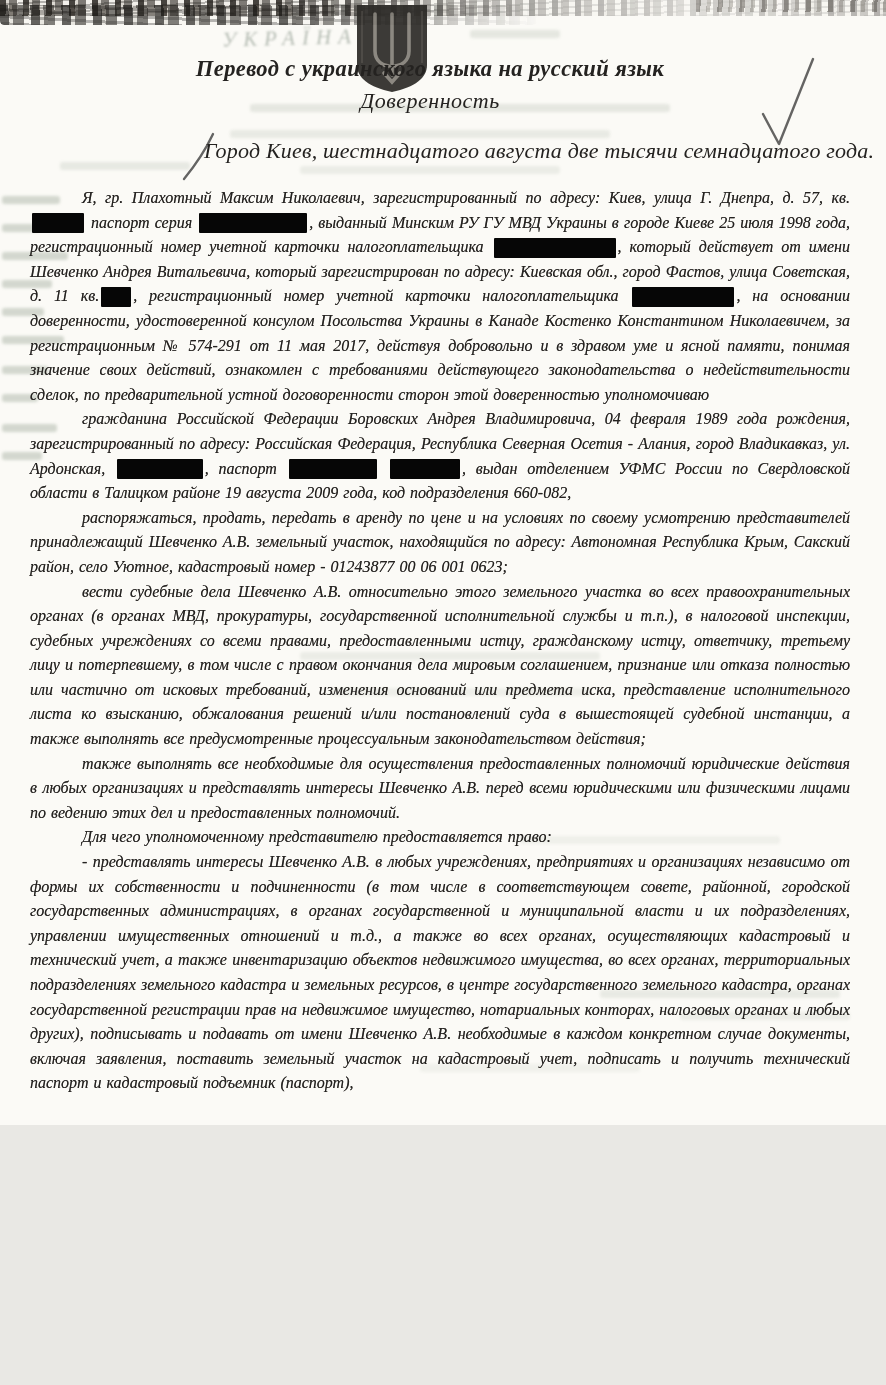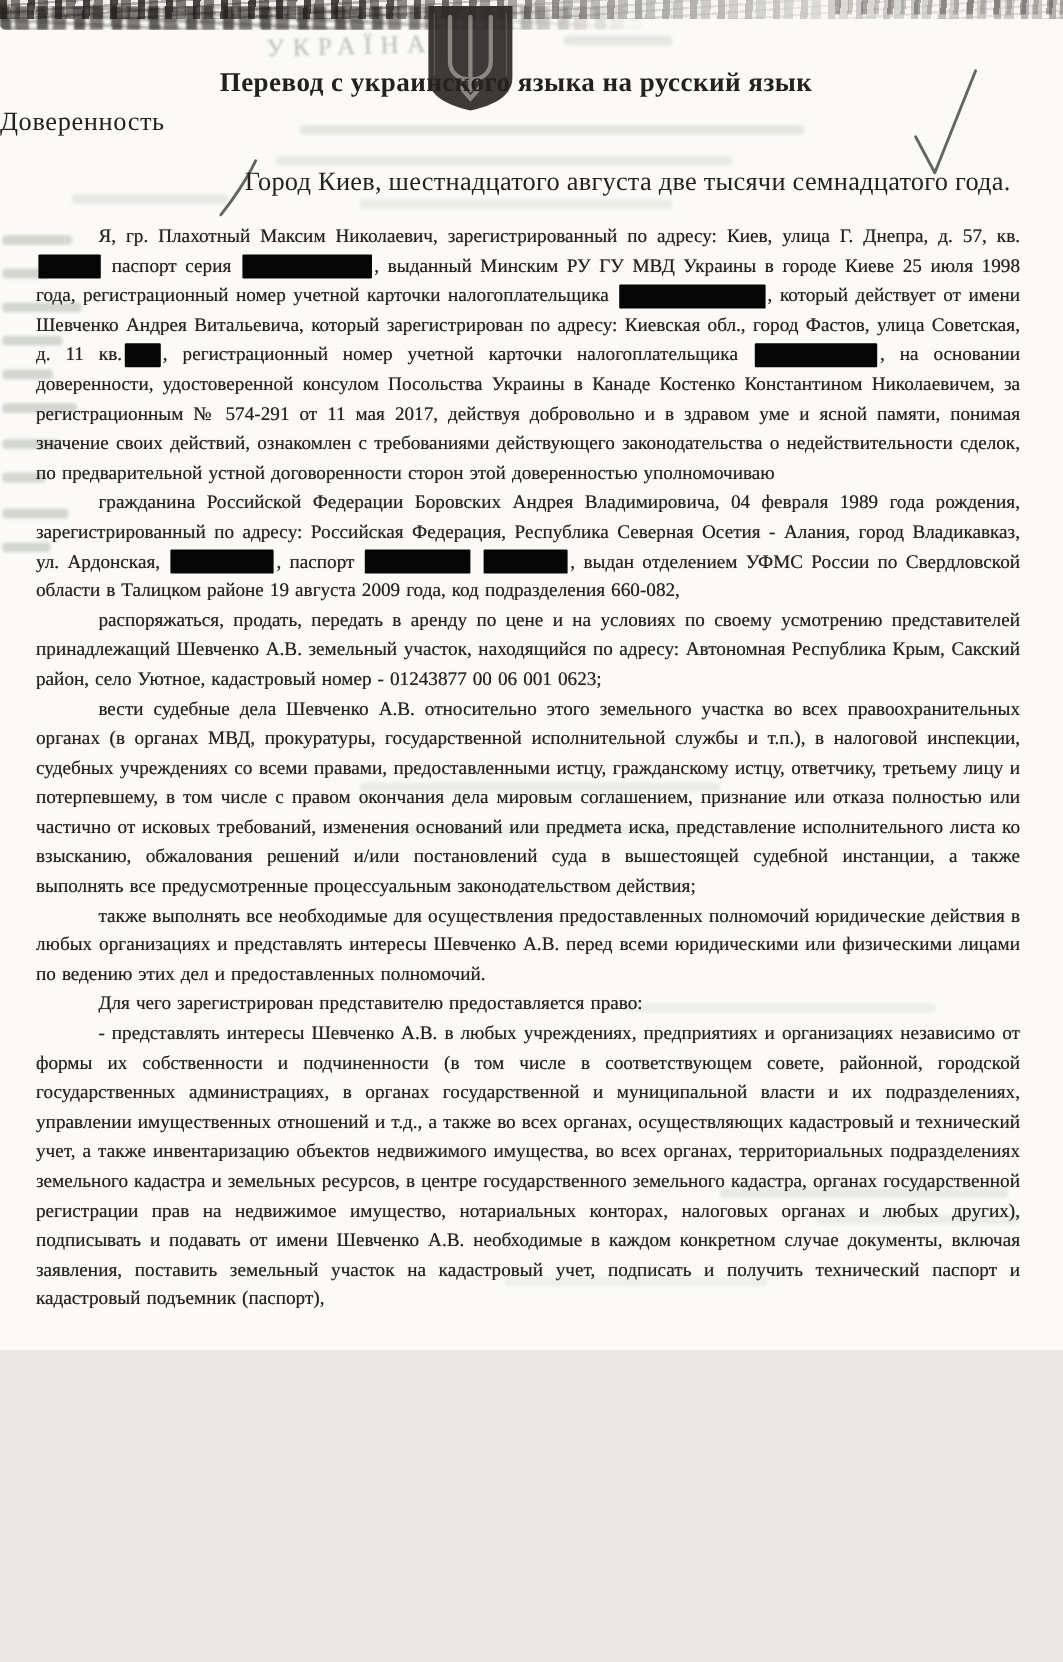--- a/index.html
+++ b/index.html
@@ -1,19 +1,19 @@
 <!DOCTYPE html>
 <html><head>
 <meta charset="utf-8">
 <style>
   html,body{margin:0;padding:0;background:#e9e8e4;}
   .page{
     position:relative;width:886px;height:1125px;margin:0 auto;
     background:#fbfaf6;overflow:hidden;
-    font-family:"Liberation Serif","DejaVu Serif",serif;color:#242220;
+    font-family:"Liberation Serif","DejaVu Serif",serif;color:#242220;font-style:italic;
   }
   
   .smudge-band{
     position:absolute;left:0;top:0;width:886px;height:16px;
     background-image:
       repeating-linear-gradient(92deg, rgba(38,34,30,.85) 0 6px, rgba(125,115,100,.25) 6px 9px, rgba(58,54,48,.65) 9px 17px, rgba(195,188,175,.15) 17px 23px),
       repeating-linear-gradient(-4deg, rgba(0,0,0,.3) 0 2px, transparent 2px 6px);
     -webkit-mask:linear-gradient(90deg,#000 0 32%,rgba(0,0,0,.5) 55%,rgba(0,0,0,.22) 78%,rgba(0,0,0,.4) 100%);
             mask:linear-gradient(90deg,#000 0 32%,rgba(0,0,0,.5) 55%,rgba(0,0,0,.22) 78%,rgba(0,0,0,.4) 100%);
     filter:blur(.5px);
@@ -39,21 +39,21 @@
     font-family:"Liberation Serif",serif;font-size:21px;letter-spacing:7px;
     color:rgba(125,138,125,.55);filter:blur(1px);transform:rotate(-1.5deg);
     white-space:nowrap;
   }
   .emblem{position:absolute;left:354px;top:3px;filter:blur(.4px);opacity:.93;}
   .title-translation{
     position:absolute;left:0;top:56px;width:860px;text-align:center;
     font-size:22.5px;font-weight:bold;letter-spacing:.4px;
   }
   .title-doc{
-    position:absolute;left:0;top:88px;width:860px;text-align:left;
+    position:absolute;left:0;top:88px;width:860px;text-align:center;
     font-size:22px;letter-spacing:.5px;
   }
   .date-line{
     position:absolute;left:204px;top:138px;font-size:22px;letter-spacing:.2px;white-space:nowrap;
   }
   .pen-slash{position:absolute;left:180px;top:130px;opacity:.85;}
   .pen-check{position:absolute;left:756px;top:56px;opacity:.85;mix-blend-mode:multiply;}
   
   .content{
     position:absolute;left:30px;top:186px;width:820px;
@@ -162,21 +162,21 @@
         <path d="M57,3 L23,88 L7,58" stroke="#4b4b4b" stroke-width="2.4" fill="none" stroke-linecap="round" stroke-linejoin="round"></path>
       </svg>
   </div>
 
   <div class="content">
       <p class="para"><span>Я, гр. Плахотный Максим Николаевич, зарегистрированный по адресу: Киев, улица Г. Днепра, д. 57, кв. </span><span class="redaction" style="width: 52px;"></span><span> паспорт серия </span><span class="redaction" style="width: 108px;"></span><span>, выданный Минским РУ ГУ МВД Украины в городе Киеве 25 июля 1998 года, регистрационный номер учетной карточки налогоплательщика </span><span class="redaction" style="width: 122px;"></span><span>, который действует от имени Шевченко Андрея Витальевича, который зарегистрирован по адресу: Киевская обл., город Фастов, улица Советская, д. 11 кв.</span><span class="redaction" style="width: 30px;"></span><span>, регистрационный номер учетной карточки налогоплательщика </span><span class="redaction" style="width: 102px;"></span><span>, на основании доверенности, удостоверенной консулом Посольства Украины в Канаде Костенко Константином Николаевичем, за регистрационным № 574-291 от 11 мая 2017, действуя добровольно и в здравом уме и ясной памяти, понимая значение своих действий, ознакомлен с требованиями действующего законодательства о недействительности сделок, по предварительной устной договоренности сторон этой доверенностью уполномочиваю</span></p>
       <p class="para"><span>гражданина Российской Федерации Боровских Андрея Владимировича, 04 февраля 1989 года рождения, зарегистрированный по адресу: Российская Федерация, Республика Северная Осетия - Алания, город Владикавказ, ул. Ардонская, </span><span class="redaction" style="width: 86px;"></span><span>, паспорт </span><span class="redaction" style="width: 88px;"></span><span> </span><span class="redaction" style="width: 70px;"></span><span>, выдан отделением УФМС России по Свердловской области в Талицком районе 19 августа 2009 года, код подразделения 660-082,</span></p>
       <p class="para"><span>распоряжаться, продать, передать в аренду по цене и на условиях по своему усмотрению представителей принадлежащий Шевченко А.В. земельный участок, находящийся по адресу: Автономная Республика Крым, Сакский район, село Уютное, кадастровый номер - 01243877 00 06 001 0623;</span></p>
       <p class="para"><span>вести судебные дела Шевченко А.В. относительно этого земельного участка во всех правоохранительных органах (в органах МВД, прокуратуры, государственной исполнительной службы и т.п.), в налоговой инспекции, судебных учреждениях со всеми правами, предоставленными истцу, гражданскому истцу, ответчику, третьему лицу и потерпевшему, в том числе с правом окончания дела мировым соглашением, признание или отказа полностью или частично от исковых требований, изменения оснований или предмета иска, представление исполнительного листа ко взысканию, обжалования решений и/или постановлений суда в вышестоящей судебной инстанции, а также выполнять все предусмотренные процессуальным законодательством действия;</span></p>
       <p class="para"><span>также выполнять все необходимые для осуществления предоставленных полномочий юридические действия в любых организациях и представлять интересы Шевченко А.В. перед всеми юридическими или физическими лицами по ведению этих дел и предоставленных полномочий.</span></p>
-      <p class="para"><span>Для чего зарегистрирован представителю предоставляется право:</span></p>
+      <p class="para"><span>Для чего уполномоченному представителю предоставляется право:</span></p>
       <p class="para"><span>- представлять интересы Шевченко А.В. в любых учреждениях, предприятиях и организациях независимо от формы их собственности и подчиненности (в том числе в соответствующем совете, районной, городской государственных администрациях, в органах государственной и муниципальной власти и их подразделениях, управлении имущественных отношений и т.д., а также во всех органах, осуществляющих кадастровый и технический учет, а также инвентаризацию объектов недвижимого имущества, во всех органах, территориальных подразделениях земельного кадастра и земельных ресурсов, в центре государственного земельного кадастра, органах государственной регистрации прав на недвижимое имущество, нотариальных конторах, налоговых органах и любых других), подписывать и подавать от имени Шевченко А.В. необходимые в каждом конкретном случае документы, включая заявления, поставить земельный участок на кадастровый учет, подписать и получить технический паспорт и кадастровый подъемник (паспорт),</span></p>
     </div>
 
   <div class="qr">
       <div class="finder-bl"></div>
     </div>
 
   <div class="stamp">НМЕ 355467</div>
 
 

